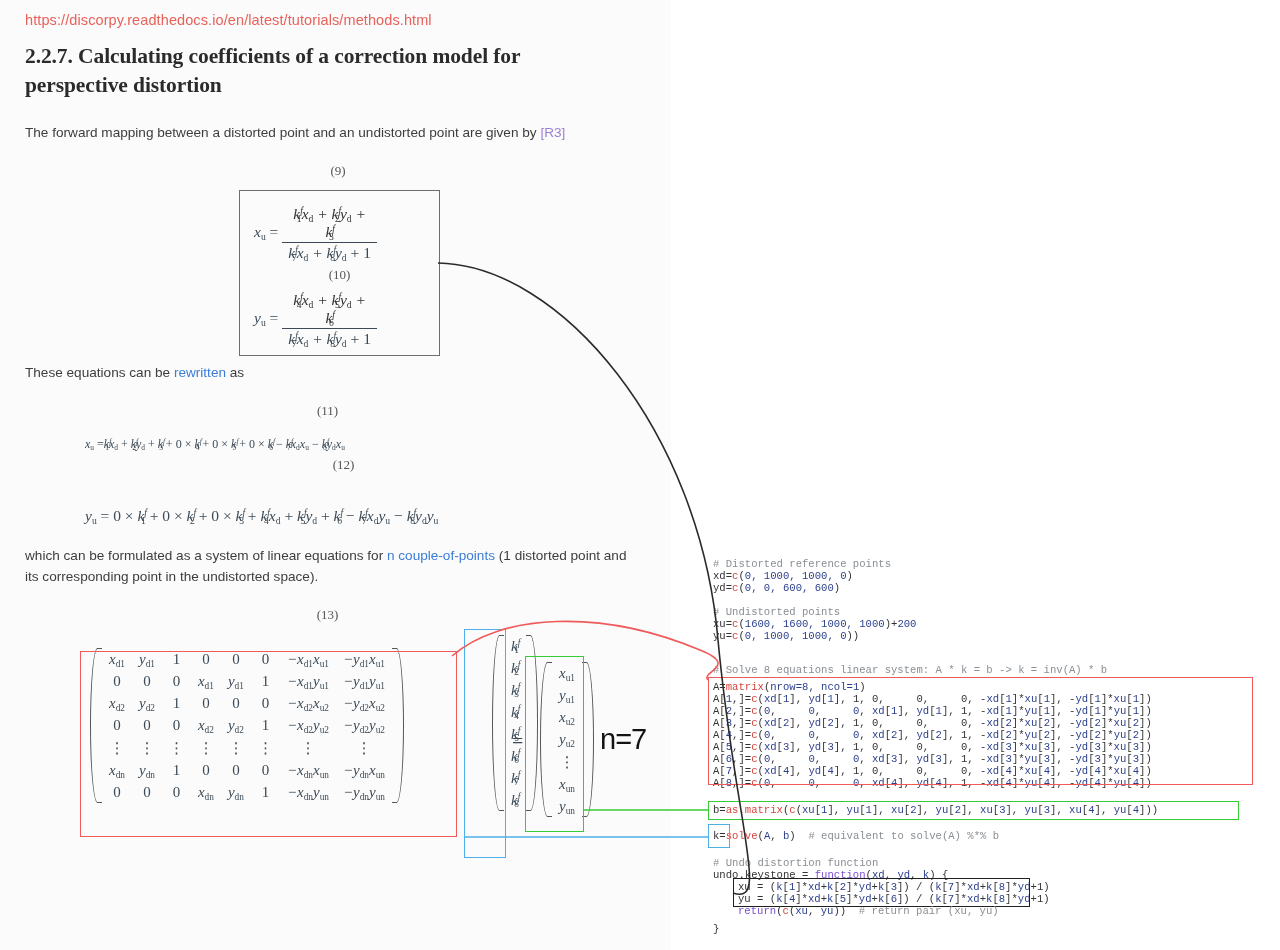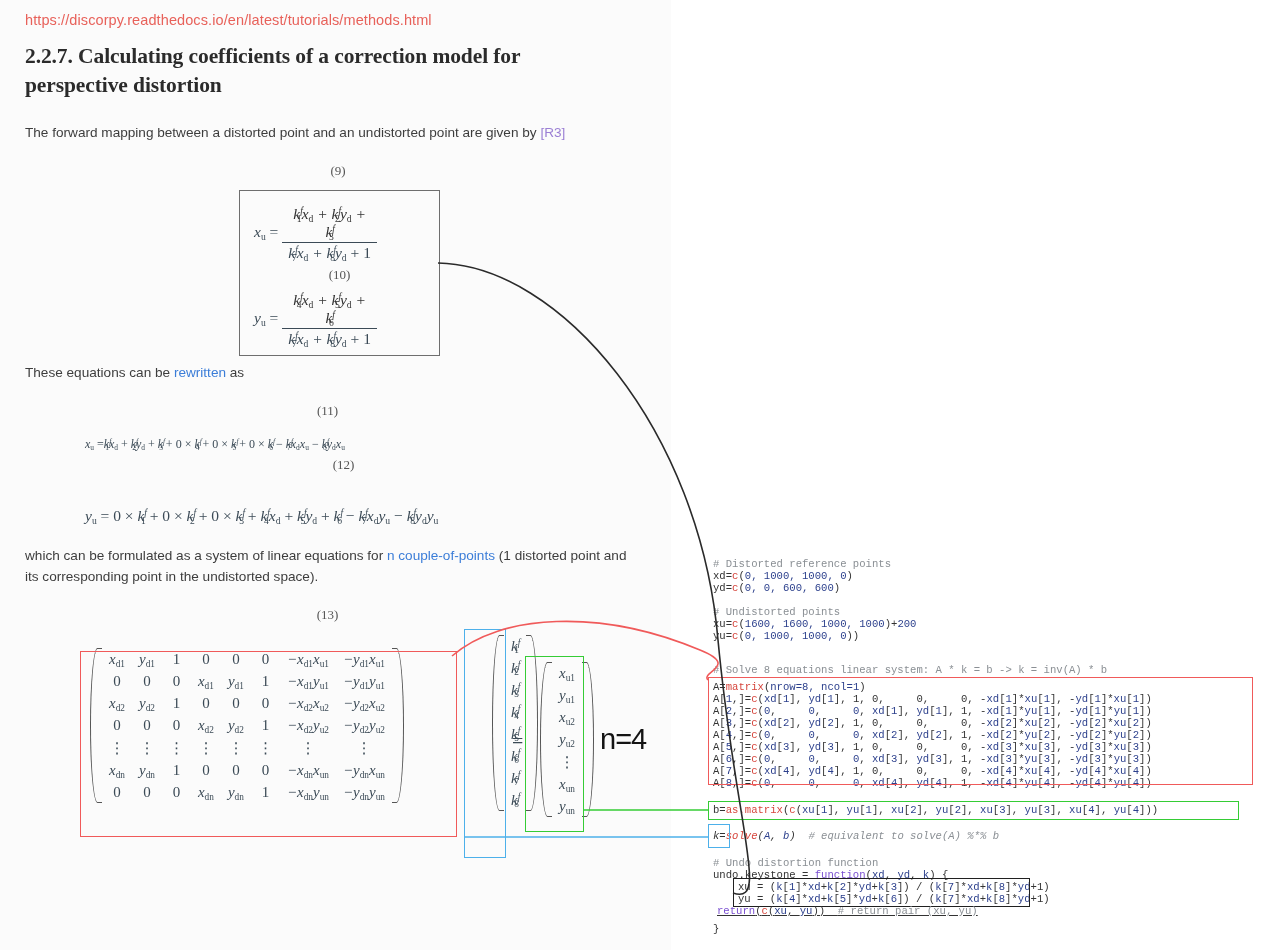--- a/index.html
+++ b/index.html
@@ -294,21 +294,21 @@
         </tr>
     <tr>
           <td>y<sub>un</sub></td>
         </tr>
   </tbody>
     </table>
   <div class="pright"></div>
 </div>
 <div class="annbox green-box" style="left:525px;top:656px;width:59px;height:176px;"></div>
 
-<div id="nlabel">n=4</div>
+<div id="nlabel">n=7</div>
 
 <div class="code cmt" style="left:713px;top:559px;text-align:center;"># Distorted reference points</div>
 <div class="code" style="left:713px;top:571px;"><span class="op">xd=</span><span class="fn">c</span><span class="op">(</span><span class="var">0, 1000, 1000, 0</span><span class="op">)</span></div>
 <div class="code" style="left:713px;top:583px;"><span class="op">yd=</span><span class="fn">c</span><span class="op">(</span><span class="var">0, 0, 600, 600</span><span class="op">)</span></div>
 
 <div class="code cmt" style="left:713px;top:607px;"># Undistorted points</div>
 <div class="code" style="left:713px;top:619px;"><span class="op">xu=</span><span class="fn">c</span><span class="op">(</span><span class="var">1600, 1600, 1000, 1000</span><span class="op">)+</span><span class="var">200</span></div>
 <div class="code" style="left:713px;top:631px;"><span class="op">yu=</span><span class="fn">c</span><span class="op">(</span><span class="var">0, 1000, 1000, 0</span><span class="op">))</span></div>
 
 <div class="code cmt" style="left:713px;top:665px;text-align:right;"># Solve 8 equations linear system: A * k = b -&gt; k = inv(A) * b</div>
@@ -319,29 +319,29 @@
 <div class="code" style="left:713px;top:730px;"><span class="op">A[</span><span class="var">4</span><span class="op">,]=</span><span class="fn">c</span><span class="op">(</span><span class="var">0</span><span class="op">,     </span><span class="var">0</span><span class="op">,     </span><span class="var">0</span><span class="op">, </span><span class="var">xd</span><span class="op">[</span><span class="var">2</span><span class="op">], </span><span class="var">yd</span><span class="op">[</span><span class="var">2</span><span class="op">], 1, -</span><span class="var">xd</span><span class="op">[</span><span class="var">2</span><span class="op">]*</span><span class="var">yu</span><span class="op">[</span><span class="var">2</span><span class="op">], -</span><span class="var">yd</span><span class="op">[</span><span class="var">2</span><span class="op">]*</span><span class="var">yu</span><span class="op">[</span><span class="var">2</span><span class="op">])</span></div>
 <div class="code" style="left:713px;top:742px;"><span class="op">A[</span><span class="var">5</span><span class="op">,]=</span><span class="fn">c</span><span class="op">(</span><span class="var">xd</span><span class="op">[</span><span class="var">3</span><span class="op">], </span><span class="var">yd</span><span class="op">[</span><span class="var">3</span><span class="op">], 1, 0,     0,     0, -</span><span class="var">xd</span><span class="op">[</span><span class="var">3</span><span class="op">]*</span><span class="var">xu</span><span class="op">[</span><span class="var">3</span><span class="op">], -</span><span class="var">yd</span><span class="op">[</span><span class="var">3</span><span class="op">]*</span><span class="var">xu</span><span class="op">[</span><span class="var">3</span><span class="op">])</span></div>
 <div class="code" style="left:713px;top:754px;"><span class="op">A[</span><span class="var">6</span><span class="op">,]=</span><span class="fn">c</span><span class="op">(</span><span class="var">0</span><span class="op">,     </span><span class="var">0</span><span class="op">,     </span><span class="var">0</span><span class="op">, </span><span class="var">xd</span><span class="op">[</span><span class="var">3</span><span class="op">], </span><span class="var">yd</span><span class="op">[</span><span class="var">3</span><span class="op">], 1, -</span><span class="var">xd</span><span class="op">[</span><span class="var">3</span><span class="op">]*</span><span class="var">yu</span><span class="op">[</span><span class="var">3</span><span class="op">], -</span><span class="var">yd</span><span class="op">[</span><span class="var">3</span><span class="op">]*</span><span class="var">yu</span><span class="op">[</span><span class="var">3</span><span class="op">])</span></div>
 <div class="code" style="left:713px;top:766px;"><span class="op">A[</span><span class="var">7</span><span class="op">,]=</span><span class="fn">c</span><span class="op">(</span><span class="var">xd</span><span class="op">[</span><span class="var">4</span><span class="op">], </span><span class="var">yd</span><span class="op">[</span><span class="var">4</span><span class="op">], 1, 0,     0,     0, -</span><span class="var">xd</span><span class="op">[</span><span class="var">4</span><span class="op">]*</span><span class="var">xu</span><span class="op">[</span><span class="var">4</span><span class="op">], -</span><span class="var">yd</span><span class="op">[</span><span class="var">4</span><span class="op">]*</span><span class="var">xu</span><span class="op">[</span><span class="var">4</span><span class="op">])</span></div>
 <div class="code" style="left:713px;top:778px;"><span class="op">A[</span><span class="var">8</span><span class="op">,]=</span><span class="fn">c</span><span class="op">(</span><span class="var">0</span><span class="op">,     </span><span class="var">0</span><span class="op">,     </span><span class="var">0</span><span class="op">, </span><span class="var">xd</span><span class="op">[</span><span class="var">4</span><span class="op">], </span><span class="var">yd</span><span class="op">[</span><span class="var">4</span><span class="op">], 1, -</span><span class="var">xd</span><span class="op">[</span><span class="var">4</span><span class="op">]*</span><span class="var">yu</span><span class="op">[</span><span class="var">4</span><span class="op">], -</span><span class="var">yd</span><span class="op">[</span><span class="var">4</span><span class="op">]*</span><span class="var">yu</span><span class="op">[</span><span class="var">4</span><span class="op">])</span></div>
 <div class="annbox red-box" style="left:708px;top:677px;width:545px;height:108px;"></div>
 
 <div class="code" style="left:713px;top:805px;"><span class="op">b=</span><span class="fn">as.matrix</span><span class="op">(</span><span class="fn">c</span><span class="op">(</span><span class="var">xu</span><span class="op">[</span><span class="var">1</span><span class="op">], </span><span class="var">yu</span><span class="op">[</span><span class="var">1</span><span class="op">], </span><span class="var">xu</span><span class="op">[</span><span class="var">2</span><span class="op">], </span><span class="var">yu</span><span class="op">[</span><span class="var">2</span><span class="op">], </span><span class="var">xu</span><span class="op">[</span><span class="var">3</span><span class="op">], </span><span class="var">yu</span><span class="op">[</span><span class="var">3</span><span class="op">], </span><span class="var">xu</span><span class="op">[</span><span class="var">4</span><span class="op">], </span><span class="var">yu</span><span class="op">[</span><span class="var">4</span><span class="op">]))</span></div>
 <div class="annbox green-box" style="left:708px;top:801px;width:531px;height:19px;"></div>
 
-<div class="code" style="left:713px;top:831px;font-style:italic;"><span class="op">k=</span><span class="fn">solve</span><span class="op">(</span><span class="var">A</span><span class="op">, </span><span class="var">b</span><span class="op">)  </span><span class="cmt"># equivalent to solve(A) %*% b</span></div>
+<div class="code" style="left:713px;top:831px;"><span class="op">k=</span><span class="fn">solve</span><span class="op">(</span><span class="var">A</span><span class="op">, </span><span class="var">b</span><span class="op">)  </span><span class="cmt"># equivalent to solve(A) %*% b</span></div>
 <div class="annbox blue-box" style="left:708px;top:824px;width:22px;height:24px;"></div>
 
 <div class="code cmt" style="left:713px;top:858px;"># Undo distortion function</div>
 <div class="code" style="left:713px;top:870px;"><span class="op">undo.keystone = </span><span class="kw">function</span><span class="op">(</span><span class="var">xd</span><span class="op">, </span><span class="var">yd</span><span class="op">, </span><span class="var">k</span><span class="op">) {</span></div>
 <div class="code" style="left:738px;top:882px;"><span class="op">xu = (</span><span class="var">k</span><span class="op">[</span><span class="var">1</span><span class="op">]*</span><span class="var">xd</span><span class="op">+</span><span class="var">k</span><span class="op">[</span><span class="var">2</span><span class="op">]*</span><span class="var">yd</span><span class="op">+</span><span class="var">k</span><span class="op">[</span><span class="var">3</span><span class="op">]) / (</span><span class="var">k</span><span class="op">[</span><span class="var">7</span><span class="op">]*</span><span class="var">xd</span><span class="op">+</span><span class="var">k</span><span class="op">[</span><span class="var">8</span><span class="op">]*</span><span class="var">yd</span><span class="op">+1)</span></div>
 <div class="code" style="left:738px;top:894px;"><span class="op">yu = (</span><span class="var">k</span><span class="op">[</span><span class="var">4</span><span class="op">]*</span><span class="var">xd</span><span class="op">+</span><span class="var">k</span><span class="op">[</span><span class="var">5</span><span class="op">]*</span><span class="var">yd</span><span class="op">+</span><span class="var">k</span><span class="op">[</span><span class="var">6</span><span class="op">]) / (</span><span class="var">k</span><span class="op">[</span><span class="var">7</span><span class="op">]*</span><span class="var">xd</span><span class="op">+</span><span class="var">k</span><span class="op">[</span><span class="var">8</span><span class="op">]*</span><span class="var">yd</span><span class="op">+1)</span></div>
 <div class="annbox black-box" style="left:733px;top:878px;width:297px;height:29px;"></div>
-<div class="code" style="left:717px;top:906px;text-decoration:underline;"><span class="kw">return</span><span class="op">(</span><span class="fn">c</span><span class="op">(</span><span class="var">xu</span><span class="op">, </span><span class="var">yu</span><span class="op">))  </span><span class="cmt"># return pair (xu, yu)</span></div>
+<div class="code" style="left:738px;top:906px;"><span class="kw">return</span><span class="op">(</span><span class="fn">c</span><span class="op">(</span><span class="var">xu</span><span class="op">, </span><span class="var">yu</span><span class="op">))  </span><span class="cmt"># return pair (xu, yu)</span></div>
 <div class="code" style="left:713px;top:924px;">}</div>
 
 <svg class="overlay" viewBox="0 0 1280 950">
 
   <path d="M438,263 C560,265 700,430 718,640 C736,830 770,905 733,893" fill="none" stroke="#2a2a2a" stroke-width="1.6"></path>
 
   <path d="M452,656 C500,614 600,608 700,650 C740,666 700,672 708,680" fill="none" stroke="#f05a5a" stroke-width="1.6"></path>
 
   <path d="M584,810 L708,810" fill="none" stroke="#35cc35" stroke-width="1.5"></path>
 

